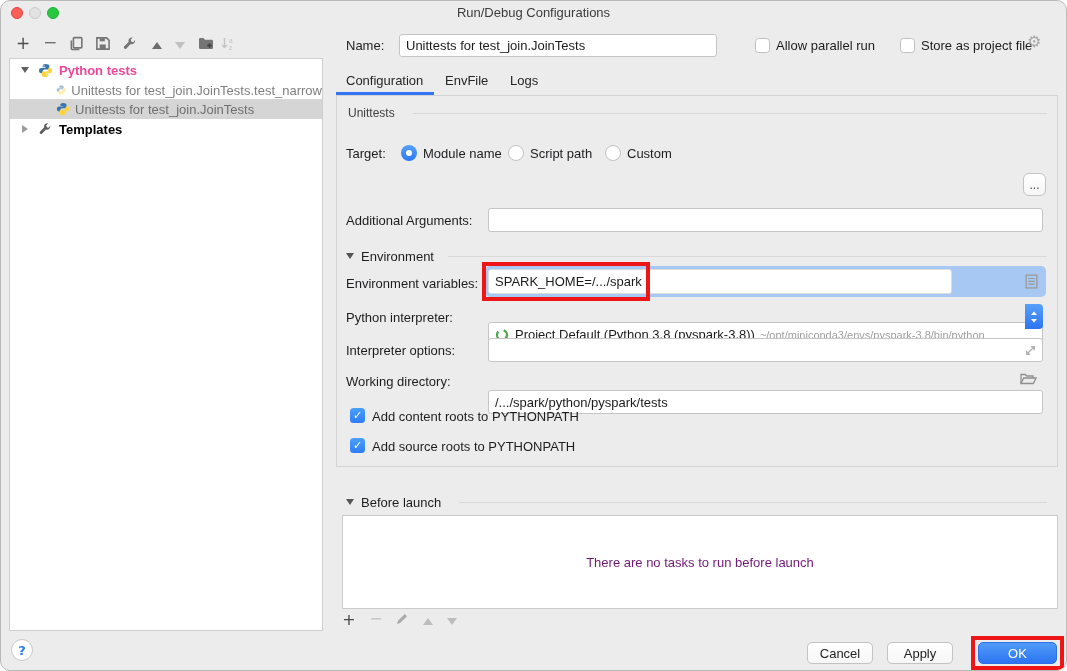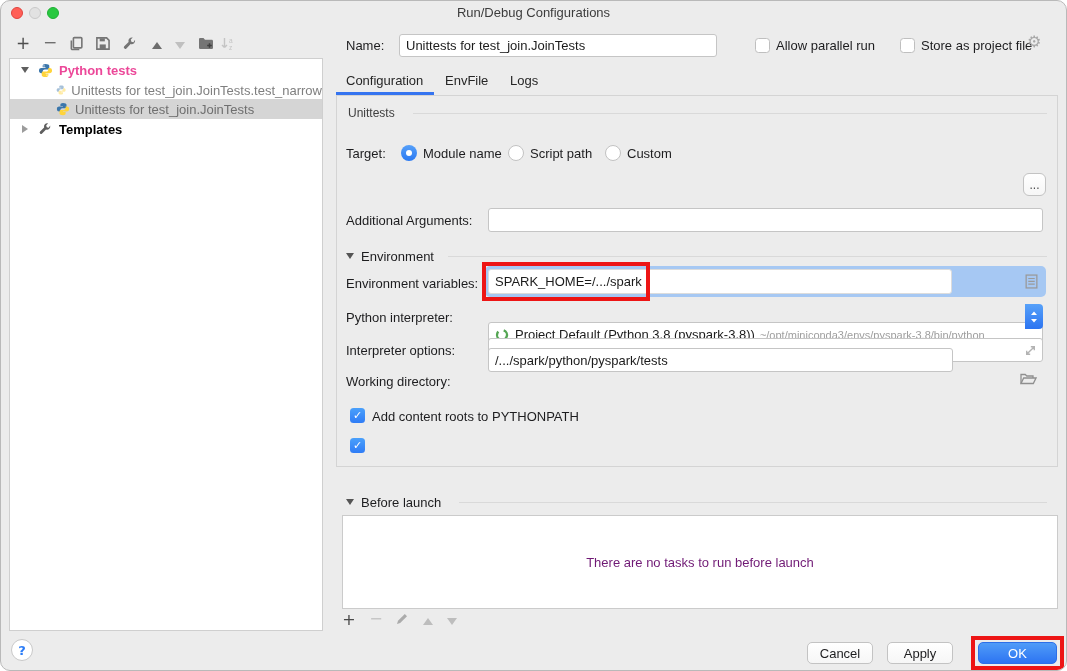--- a/index.html
+++ b/index.html
@@ -192,37 +192,38 @@
 
   <div class="lbl abs" style="left:345px;top:342px;">Interpreter options:</div>
   <div class="field abs" style="left:487px;top:337px;width:555px;height:24px;"></div>
   <div class="abs" style="left:1023px;top:342px;">
     <svg width="13" height="13" viewBox="0 0 12 12" fill="none" stroke="#b3b3b3" stroke-width="1.3">
         <path d="M2.5 9.5 9.5 2.5M6.3 2.5h3.2v3.2M5.7 9.5H2.5V6.3"></path>
       </svg>
   </div>
 
   <div class="lbl abs" style="left:345px;top:373px;">Working directory:</div>
-  <div class="field abs" style="left:487px;top:347px;width:465px;height:24px;">
+  <div class="field abs" style="left:487px;top:389px;width:555px;height:24px;">
     <span>/.../spark/python/pyspark/tests</span>
   </div>
   <div class="abs" style="left:1019px;top:371px;">
     <svg width="17" height="14" viewBox="0 0 17 14" fill="none" stroke="#8f8f8f" stroke-width="1.3">
         <path d="M1 11.5V2.5h4.2L6.8 4H13v2"></path>
         <path d="M3.7 6h12.3L13.3 11.5H1z"></path>
       </svg>
   </div>
 
   <div class="cb abs" style="left:349px;top:407px;">
       <span class="glyph">✓</span>
     </div>
   <div class="lbl abs" style="left:371px;top:408px;">Add content roots to PYTHONPATH</div>
   <div class="cb abs" style="left:349px;top:437px;">
       <span class="glyph">✓</span>
     </div>
+  <div class="lbl abs" style="left:371px;top:438px;">Add source roots to PYTHONPATH</div>
 
   <div class="tri-down abs" style="left:345px;top:498px;border-top-color:#555;"></div>
   <div class="lbl abs" style="left:360px;top:494px;">Before launch</div>
   <div class="sep abs" style="left:458px;top:501px;width:588px;"></div>
 
   <div class="abs" style="left:341px;top:514px;width:716px;height:94px;background:#fff;border:1px solid #cbcbcb;box-sizing:border-box;display:flex;align-items:center;justify-content:center;">
     <span style="font-size:13px;color:#701a75;">There are no tasks to run before launch</span>
   </div>
 
   <div class="icon-btn" style="left:338px;top:608px;font-size:16px;color:#4a4a4a;">

